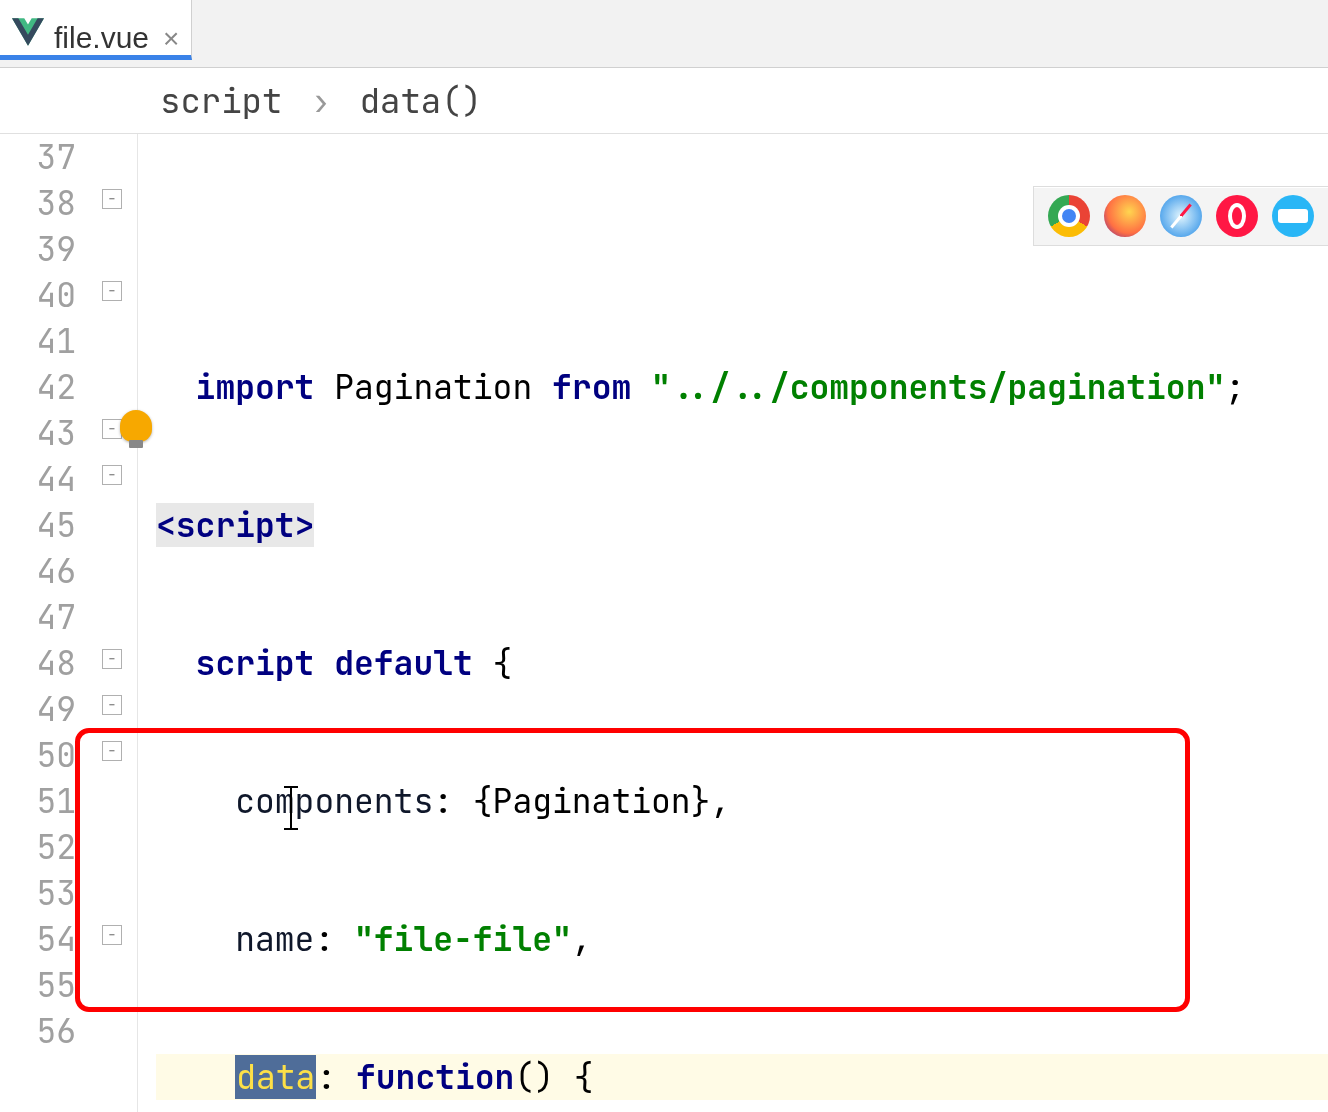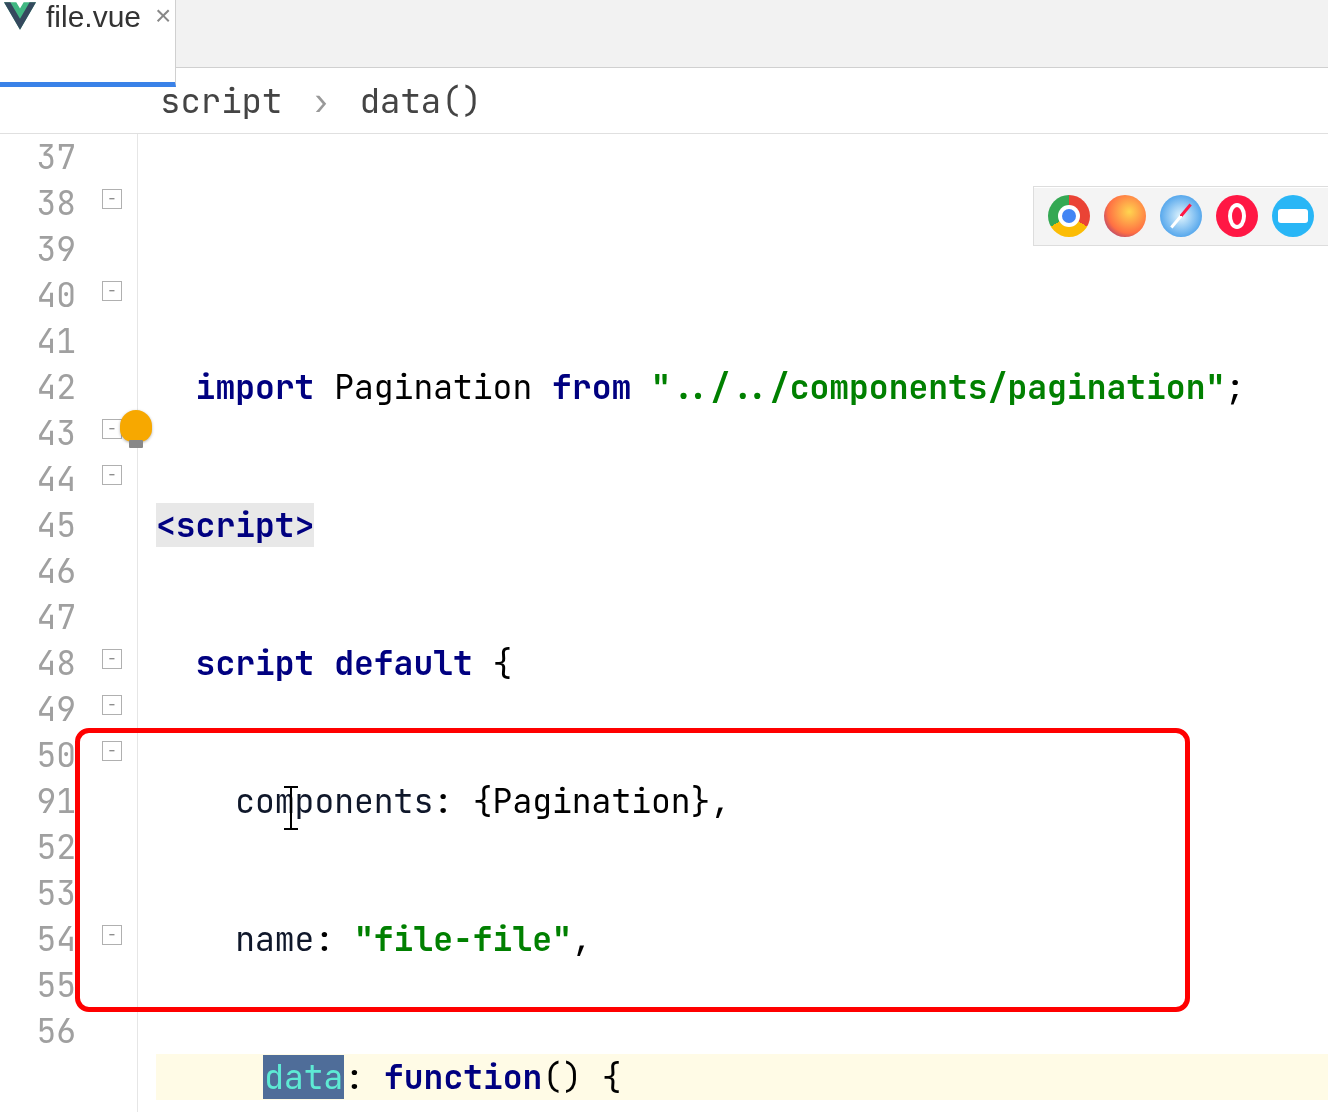--- a/index.html
+++ b/index.html
@@ -12,26 +12,26 @@
     position: relative;
   }
   .tab-bar {
     display: flex;
     background: #f2f2f2;
     border-bottom: 1px solid #d0d0d0;
     height: 68px;
   }
   .tab {
     display: flex;
-    align-items: flex-start;
+    align-items: flex-end;
     gap: 10px;
-    padding: 0 4px;
+    padding: 0 12px;
     background: #fff;
     border-right: 1px solid #d0d0d0;
-    height: 87px;
+    height: 60px;
     border-bottom: 5px solid #3a82e8;
     font-size: 30px;
     color: #333;
   }
   .tab .close { color: #888; font-size: 28px; margin-left: 4px; }
   .vue-icon svg { width: 32px; height: 32px; }
   .breadcrumb {
     padding: 10px 16px 10px 160px;
     font-size: 34px;
     color: #444;
@@ -77,21 +77,21 @@
     padding-left: 18px;
     white-space: pre;
     position: relative;
   }
   .code .row { height: 46px; position: relative; }
   .hl-row { background: #fffbe6; }
   .kw { color: #000080; font-weight: bold; }
   .prop { color: #0f172a; }
   .str { color: #008000; font-weight: bold; }
   .tagc { color: #000080; font-weight: bold; background: #e8e8e8; }
-  .sel { background: #4f6d99; color: #5eead4; padding: 0 1px; margin-left: 28px; }
+  .sel { background: #4f6d99; color: #fde047; padding: 0 1px; }
 
   .bulb {
     position: absolute;
     left: 120px;
     width: 32px; height: 32px;
     background: #f7a800;
     border-radius: 50% 50% 40% 40%;
     box-shadow: 0 1px 3px rgba(0,0,0,0.3);
   }
   .bulb::after {
@@ -176,21 +176,21 @@
     <div class="ln">41</div>
     <div class="ln">42</div>
     <div class="ln">43</div>
     <div class="ln">44</div>
     <div class="ln">45</div>
     <div class="ln">46</div>
     <div class="ln">47</div>
     <div class="ln">48</div>
     <div class="ln">49</div>
     <div class="ln">50</div>
-    <div class="ln">91</div>
+    <div class="ln">51</div>
     <div class="ln">52</div>
     <div class="ln">53</div>
     <div class="ln">54</div>
     <div class="ln">55</div>
     <div class="ln">56</div>
   </div>
 
   <div class="fold-col">
     <div class="fold-mark" style="top:55px">−</div>
     <div class="fold-mark" style="top:147px">−</div>

